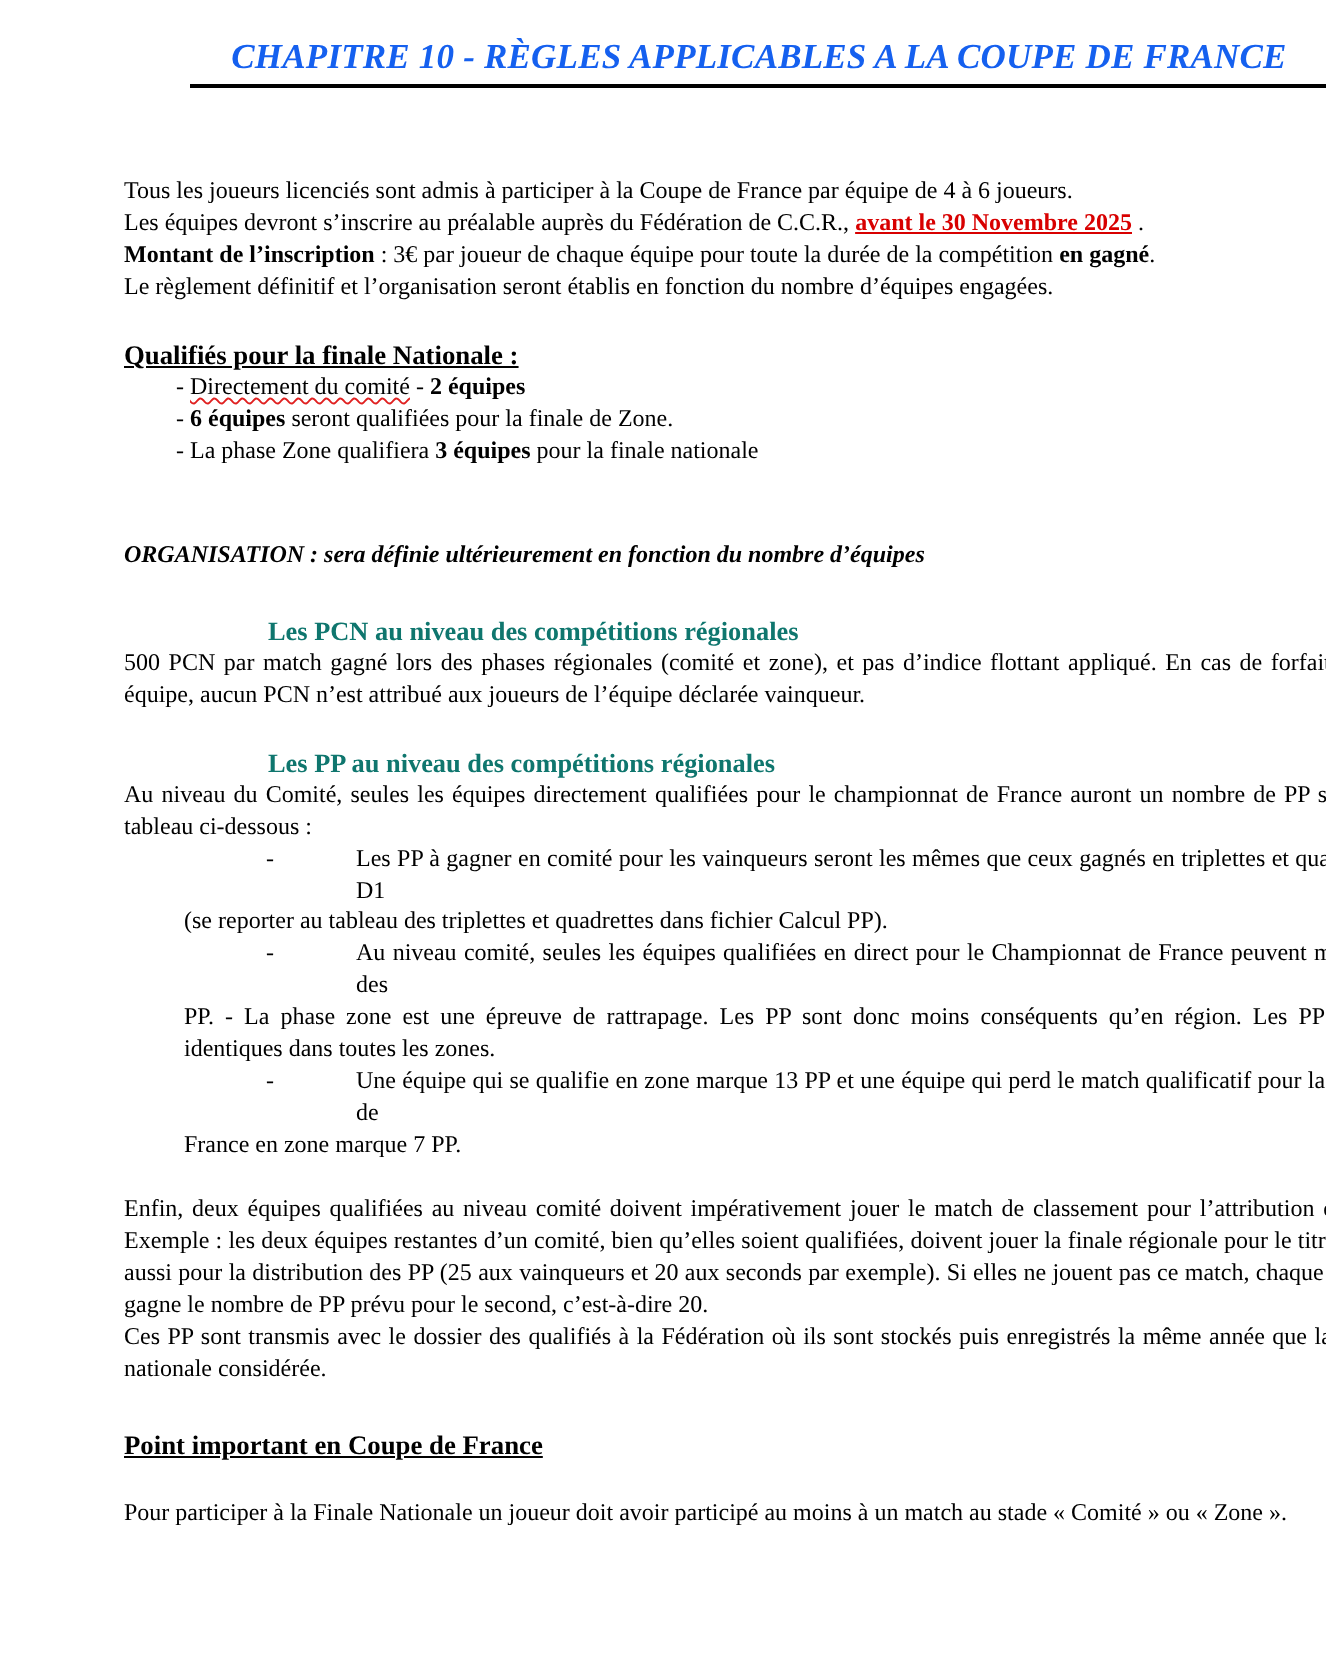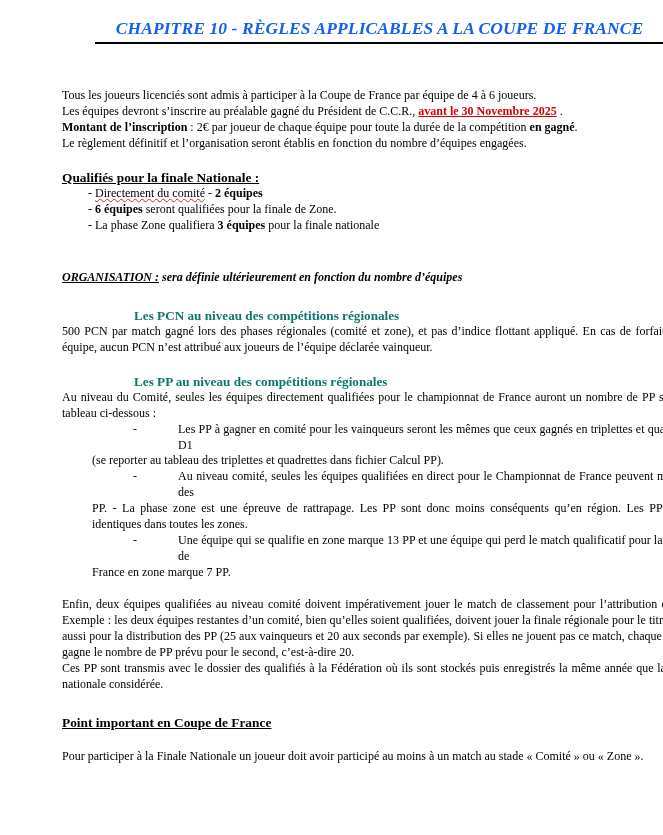--- a/index.html
+++ b/index.html
@@ -56,21 +56,21 @@
     line-height: 1.33;
     margin: 0;
     text-align: left;
   }
   .just {
     text-align: justify;
     text-justify: inter-word;
   }
   .b { font-weight: bold; }
   .i { font-style: italic; }
-  .u { text-decoration: underline; }
+  .u { }
 
   .sec-head {
     font-size: 13.4px;
     font-weight: bold;
     font-style: italic;
     text-decoration: underline;
     margin: 0;
   }
   .sub-head-u {
     font-size: 13.4px;
@@ -132,23 +132,23 @@
     <div class="title-wrap">
       <span class="doc-title">CHAPITRE 10 - RÈGLES APPLICABLES A LA COUPE DE FRANCE</span>
       <div class="rule"></div>
     </div>
 
 
     <div class="gap-22"></div>
 
     <div class="p">Tous les joueurs licenciés sont admis à participer à la Coupe de France par équipe de 4 à 6 joueurs.</div>
 
-    <div class="p"><span>Les équipes devront s’inscrire au préalable gagné du Président de C.C.R., </span><span class="red-u-b">avant le 30 Novembre 2025</span><span> .</span></div>
-
-    <div class="p"><span class="b">Montant de l’inscription</span><span> : 2€ par joueur de chaque équipe pour toute la durée de la compétition </span><span class="b">en gagné</span><span>.</span></div>
+    <div class="p"><span>Les équipes devront s’inscrire au préalable auprès du Fédération de C.C.R., </span><span class="red-u-b">avant le 30 Novembre 2025</span><span> .</span></div>
+
+    <div class="p"><span class="b">Montant de l’inscription</span><span> : 3€ par joueur de chaque équipe pour toute la durée de la compétition </span><span class="b">en gagné</span><span>.</span></div>
 
     <div class="p">Le règlement définitif et l’organisation seront établis en fonction du nombre d’équipes engagées.</div>
 
     <div class="gap-18"></div>
 
     <div class="sub-head-u">Qualifiés pour la finale Nationale :</div>
 
     <div class="indent-list">
       <div class="p"><span>- </span><span class="sq">Directement du comité</span><span> - </span><span class="b">2 équipes</span></div>
 

